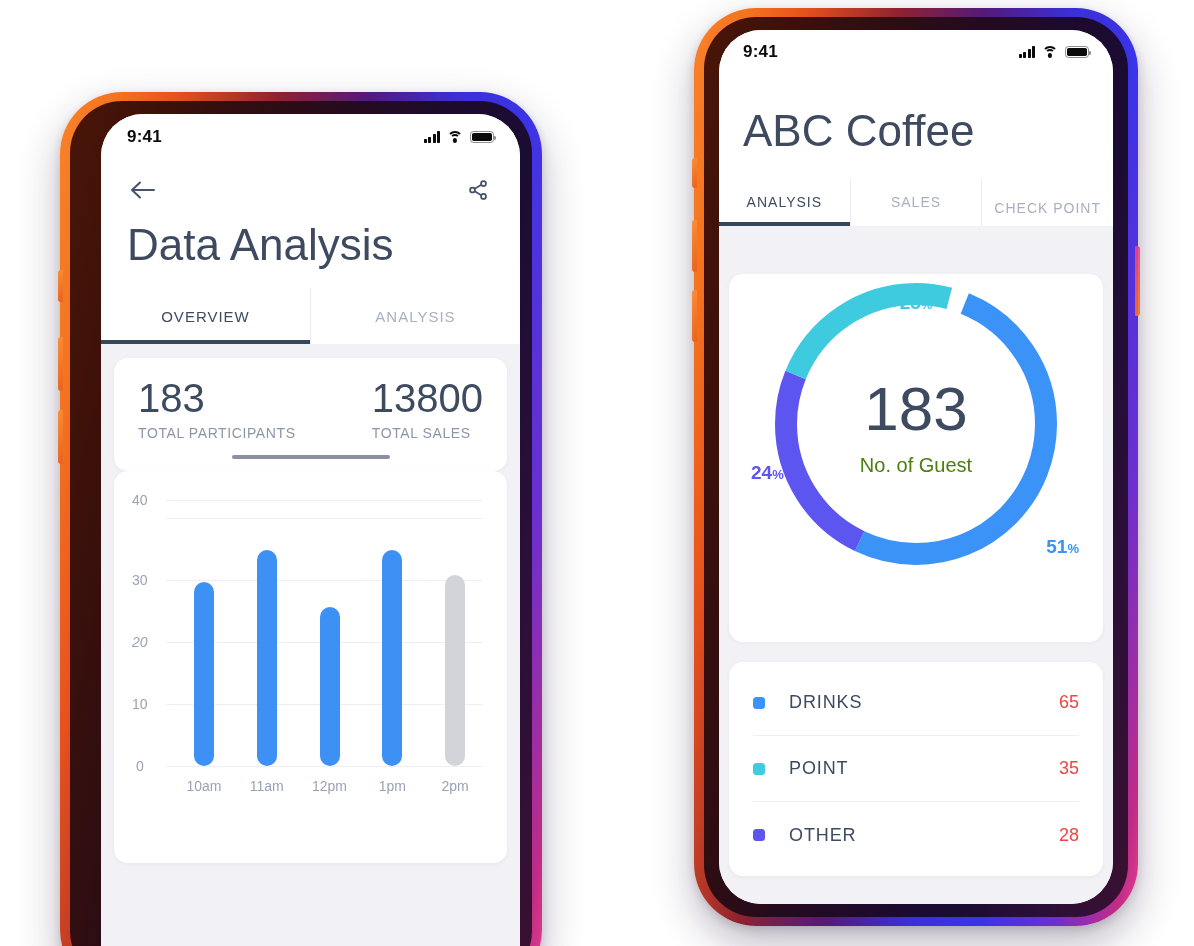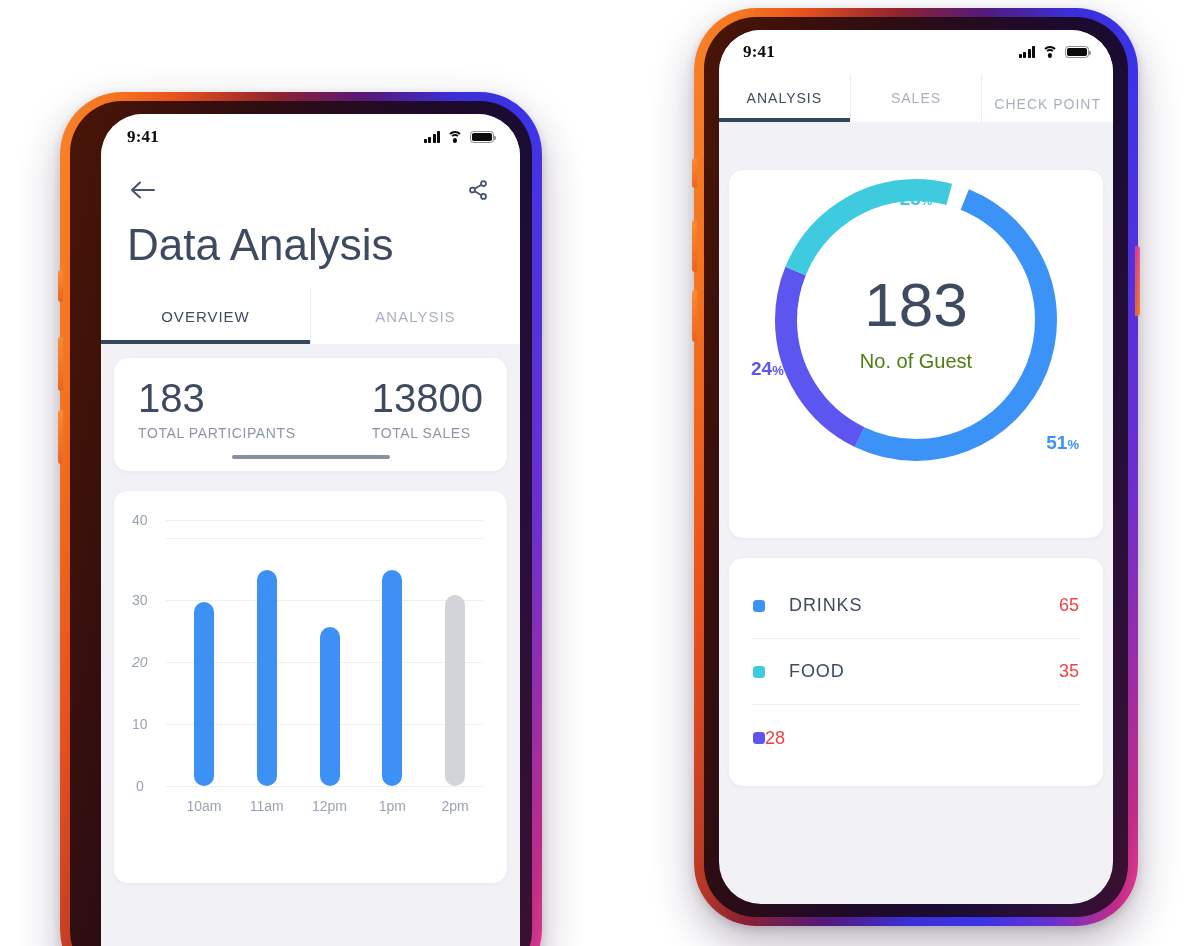--- a/index.html
+++ b/index.html
@@ -48,21 +48,21 @@
     border-radius: 1px 3px 3px 1px;
     background: linear-gradient(180deg, #e8408f, #f4731f);
     opacity: .9;
   }
 
   
   .statusbar {
     display: flex; align-items: center; justify-content: space-between;
     background: #fff;
   }
-  .sb-time { font-weight: bold; color: #0b0b0d; letter-spacing: .2px; font-family: Liberation Serif, serif; }
+  .sb-time { font-weight: bold; color: #0b0b0d; letter-spacing: .2px; }
   .sb-icons { display: flex; align-items: flex-end; gap: 7px; }
   .sig { display: flex; align-items: flex-end; gap: 1.5px; height: 12px; }
   .sig i { display: block; width: 3px; background: #0b0b0d; border-radius: .7px; }
   .sig i:nth-child(1){ height: 4px; }
   .sig i:nth-child(2){ height: 6.5px; }
   .sig i:nth-child(3){ height: 9px; }
   .sig i:nth-child(4){ height: 12px; }
   .wifi { position: relative; width: 16px; height: 12px; }
   .wifi span {
     position: absolute; left: 50%; transform: translateX(-50%);
@@ -224,21 +224,21 @@
               <div class="stat-lbl" style="font-size:14px; margin-top:7px;">TOTAL PARTICIPANTS</div>
             </div>
             <div style="text-align:left;">
               <div class="stat-val" style="font-size:40px;">13800</div>
               <div class="stat-lbl" style="font-size:14px; margin-top:7px;">TOTAL SALES</div>
             </div>
           </div>
           <div class="scroll-pill" style="width:158px; margin-top:14px;"></div>
         </div>
 
-        <div class="card" style="margin-top:20px; padding:29px 18px 18px; height:392px;">
+        <div class="card" style="padding:29px 18px 18px; height:392px;">
           <div class="chart-area" style="height:270px; margin-left:34px; margin-right:6px;">
 
             <div class="gridline" style="top:0px;"></div>
             <div class="gridline" style="top:18px;"></div>
             <div class="gridline" style="top:80px;"></div>
             <div class="gridline" style="top:142px;"></div>
             <div class="gridline" style="top:204px;"></div>
             <div class="gridline" style="top:266px;"></div>
 
             <div class="ytick" style="left:-34px; top:0px; font-size:14px;">40</div>
@@ -302,20 +302,23 @@
               <span></span>
               <span></span>
               <span></span>
             </div>
           <div class="batt">
               <i></i>
             </div>
         </div>
       </div>
 
+      <div class="appbar" style="padding:32px 24px 22px;">
+        <div class="page-title" style="font-size:44px;">ABC Coffee</div>
+      </div>
 
       <div class="tabs" style="height:48px;">
         <div class="tab active">
           <span style="font-size:14px;">ANALYSIS</span>
         </div>
         <div class="tab">
           <span style="font-size:14px;">SALES</span>
         </div>
         <div class="tab">
           <span style="font-size:14px;margin-top:12px;">CHECK POINT</span>
@@ -347,33 +350,34 @@
             <span style="font-size:19px;margin-top:9px;">23</span><em style="font-size:13px;">%</em>
           </div>
           <div class="pct" style="left:22px; top:188px; color:#5c55f0;">
             <span style="font-size:19px;">24</span><em style="font-size:13px;">%</em>
           </div>
           <div class="pct" style="right:24px; top:262px; color:#3b92f7;">
             <span style="font-size:19px;">51</span><em style="font-size:13px;">%</em>
           </div>
         </div>
 
-        <div class="card" style="margin-top:20px; padding:15px 24px;">
+        <div class="card" style="margin-top:20px; padding:8px 24px;">
           <div class="legend-row" style="height:66px;">
             <span class="swatch" style="background:#3b92f7;"></span>
             <span class="legend-name" style="font-size:18px; margin-left:24px;">DRINKS</span>
             <span class="legend-val" style="font-size:18px;">65</span>
           </div>
           <div class="legend-row" style="height:66px;">
             <span class="swatch" style="background:#3ecbe0;"></span>
-            <span class="legend-name" style="font-size:18px; margin-left:24px;">FOOD</span>
+            <span class="legend-name" style="font-size:18px; margin-left:24px;">POINT</span>
             <span class="legend-val" style="font-size:18px;">35</span>
           </div>
           <div class="legend-row" style="height:66px;">
             <span class="swatch" style="background:#5c55f0;"></span>
+            <span class="legend-name" style="font-size:18px; margin-left:24px;">OTHER</span>
             <span class="legend-val" style="font-size:18px;">28</span>
           </div>
         </div>
       </div>
     </div>
   </div>
 
 </div>
 
 </body></html>

